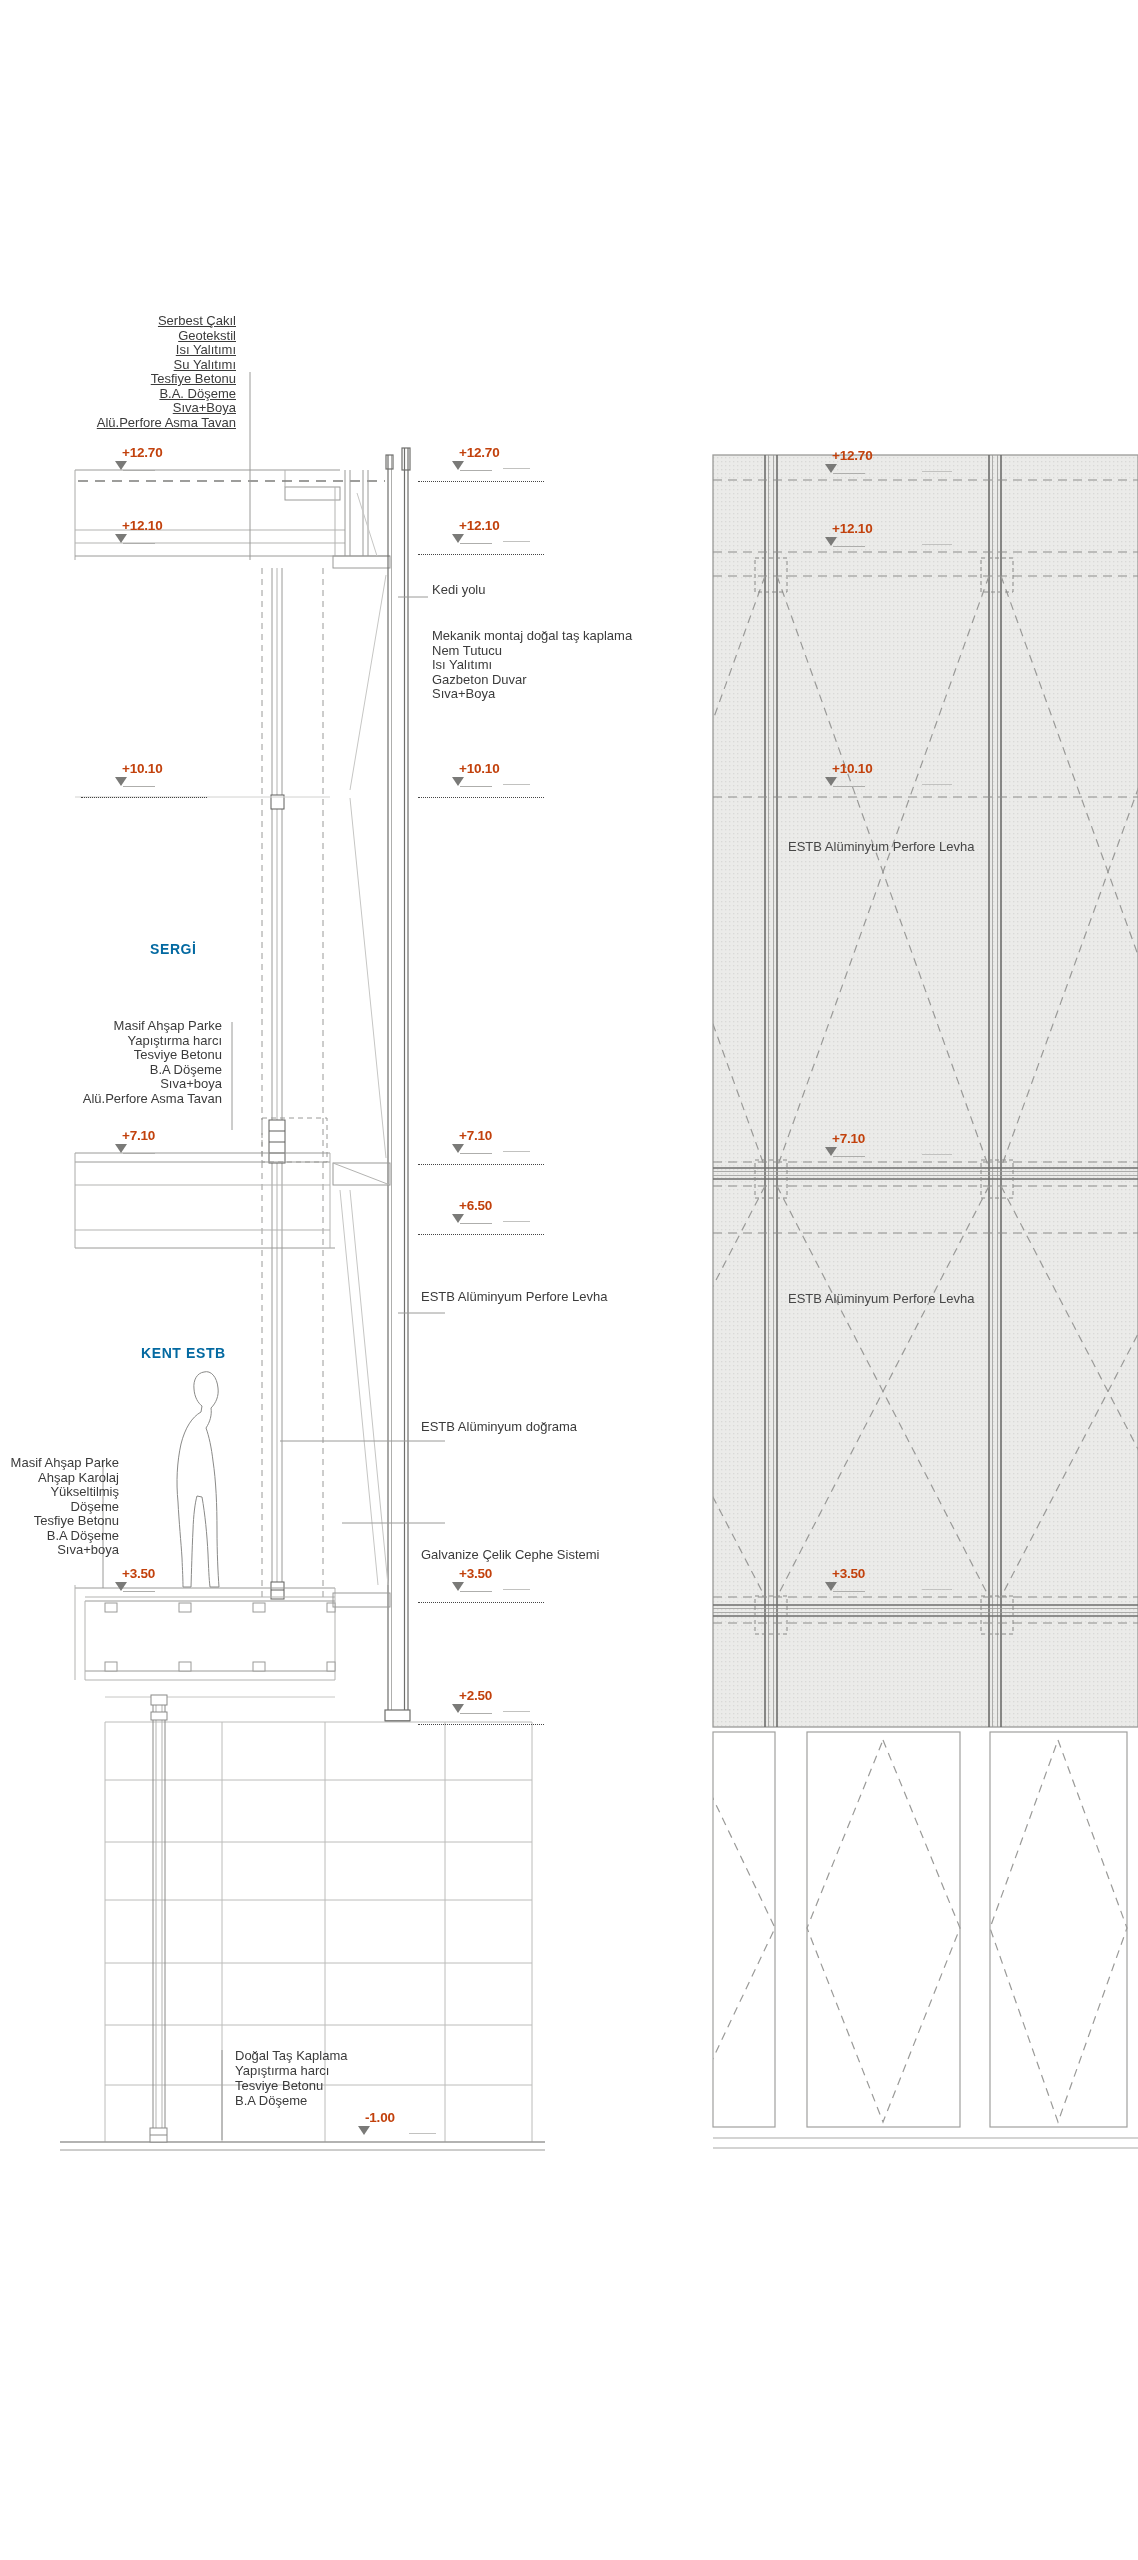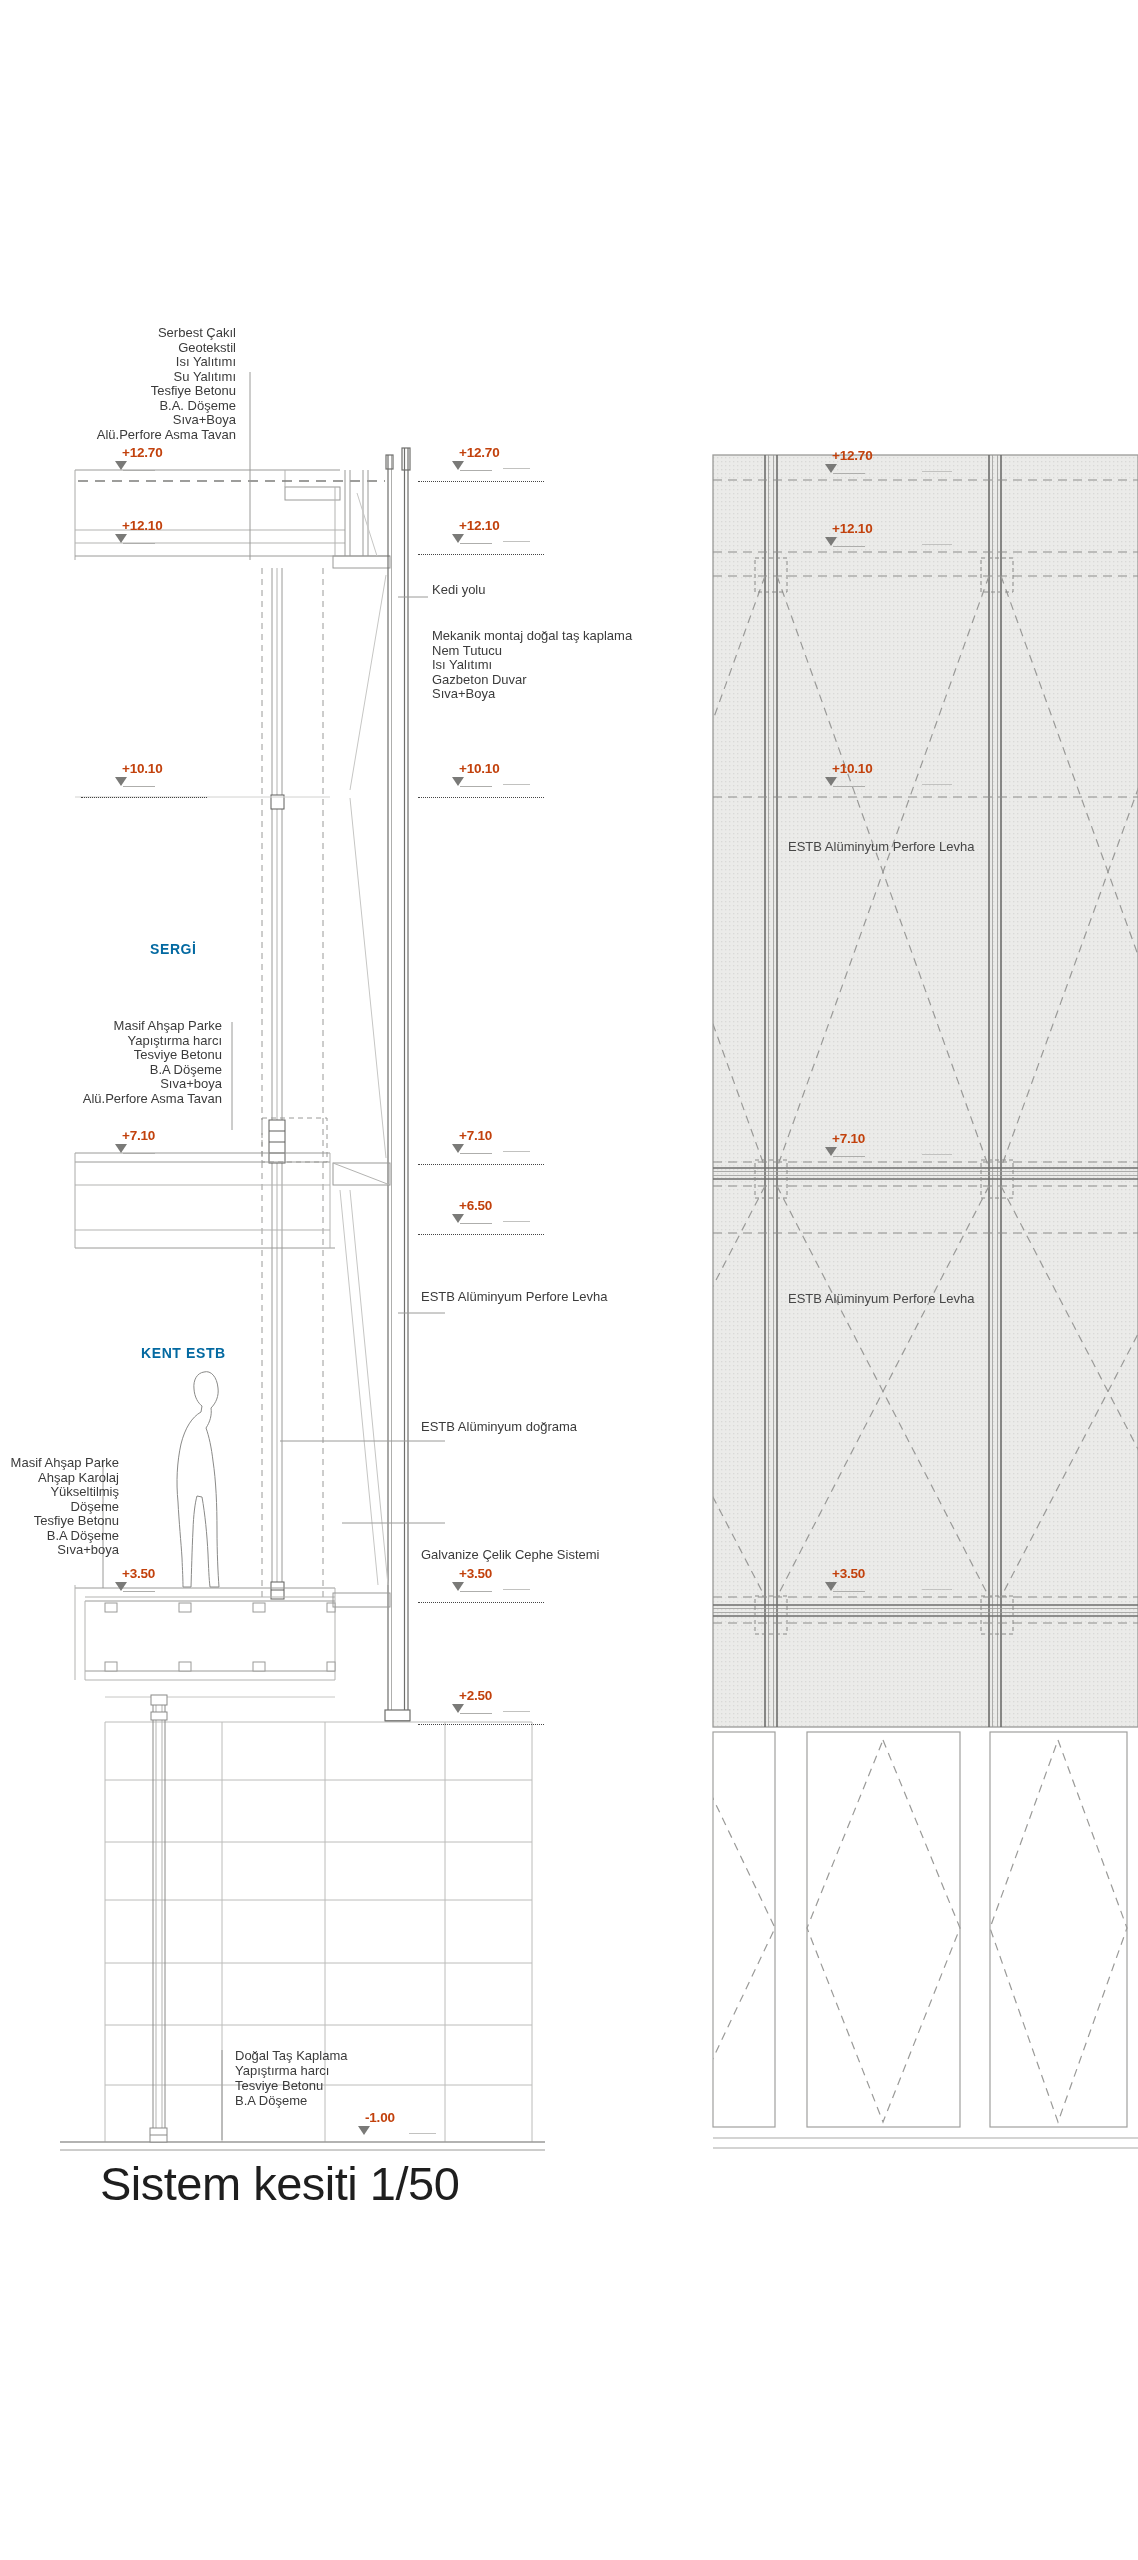--- a/index.html
+++ b/index.html
@@ -270,21 +270,21 @@
         <path d="M1058 1740 L1127 1928 L1058 2122 L990 1928 Z"></path>
       </g>
     </g>
     <g stroke="#aaaaa8" stroke-width="1.2">
       <path d="M713 2138 H1138"></path>
           <path d="M713 2148 H1138"></path>
     </g>
   </g>
 </svg>
 
-<div class="ann r" style="left:60px;top:326px;width:176px;">Serbest Çakıl
+<div class="ann r" style="left:60px;top:314px;width:176px;text-decoration:underline;">Serbest Çakıl
 Geotekstil
 Isı Yalıtımı
 Su Yalıtımı
 Tesfiye Betonu
 B.A. Döşeme
 Sıva+Boya
 Alü.Perfore Asma Tavan</div>
 
 <div class="ann" style="left:432px;top:583px;">Kedi yolu</div>
 
@@ -431,15 +431,14 @@
       <span class="hook"></span>
       <span class="seg"></span>
     </div>
 
 <div class="lvl" style="left:326px;top:2110px;margin-left:25px;">
   <span class="t">-1.00</span>
   <span class="tri"></span>
       <span class="seg"></span>
     </div>
 
-<div class="title" style="left:100px;top:2156px;">Sistem kesiti 1/50</div>
 
 </div>
 
 </body></html>

